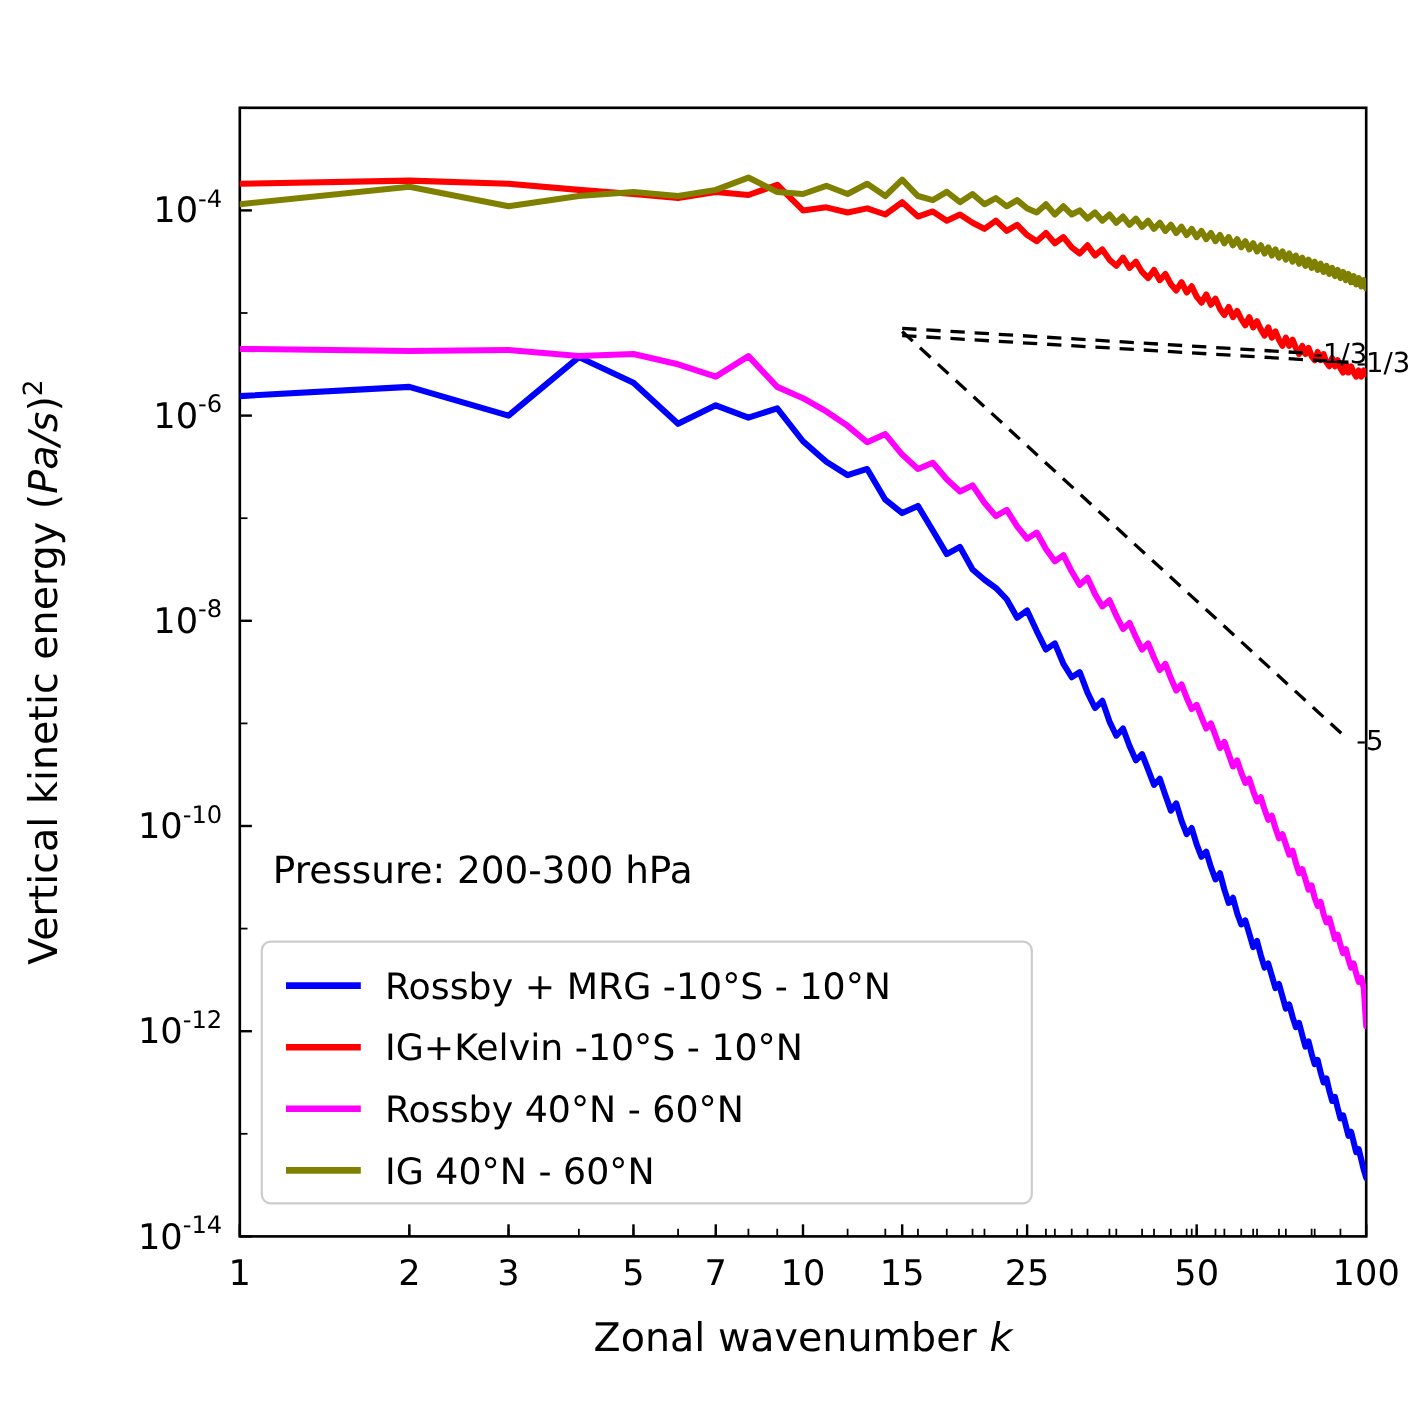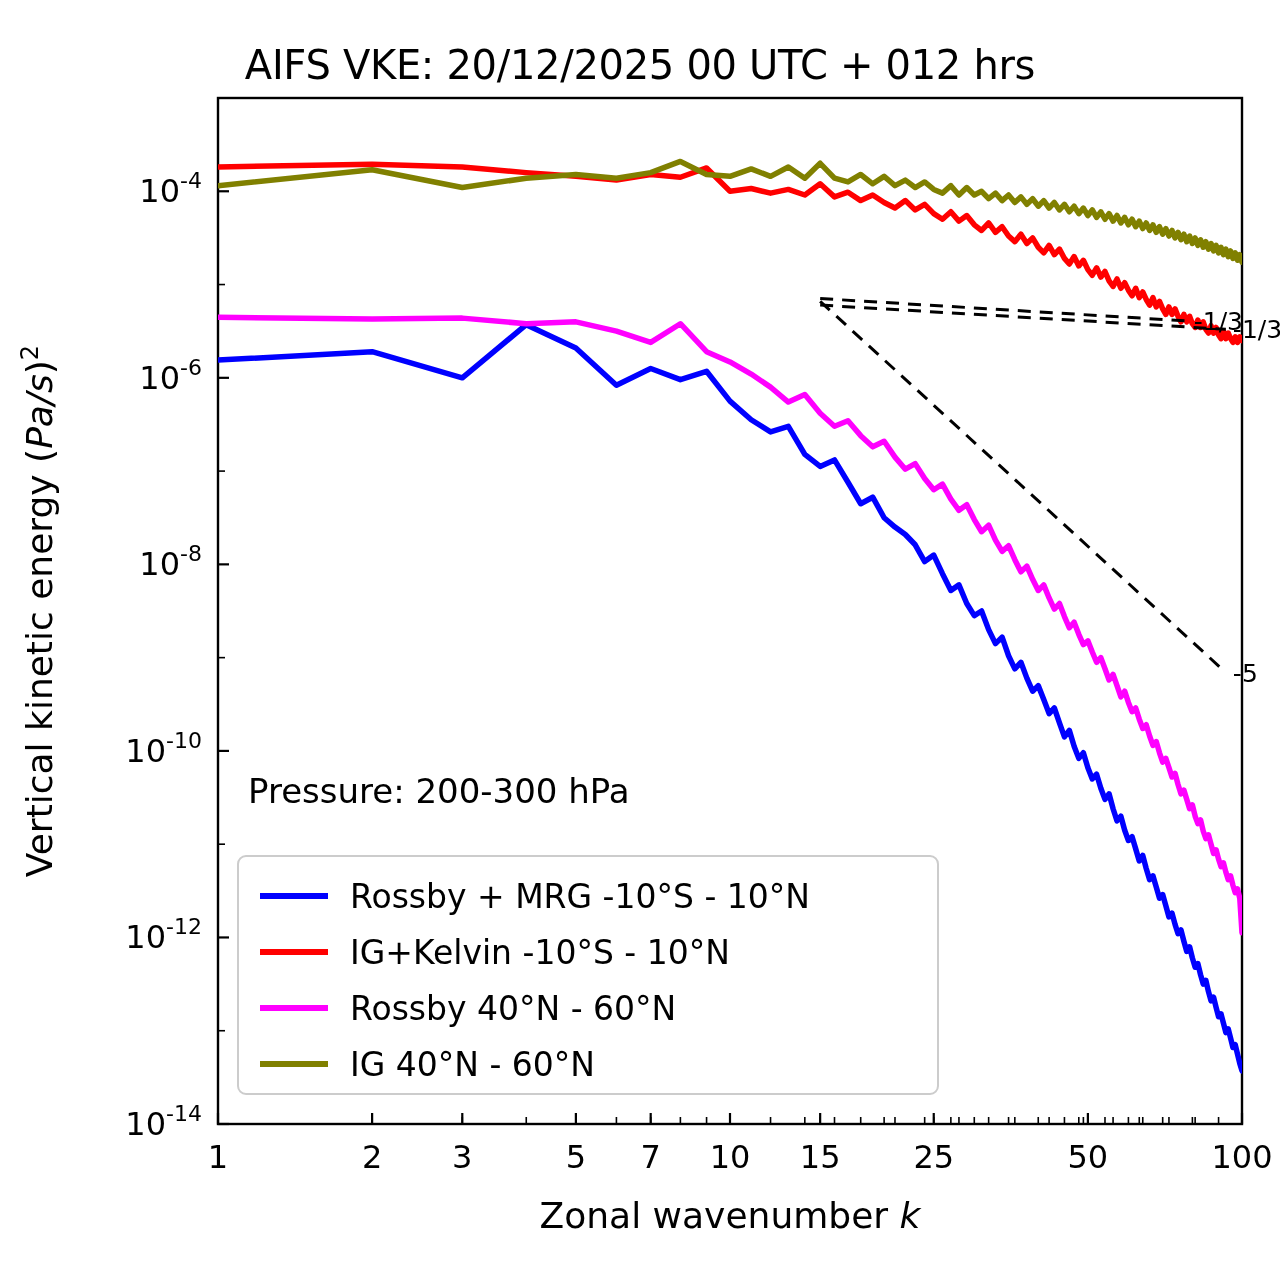--- a/index.html
+++ b/index.html
@@ -55,21 +55,20 @@
     font-size: 33px;
     fill: #000000;
     font-family: "DejaVu Sans", sans-serif;
   }
 </style>
 </head>
 <body>
 
 <div id="figure">
 
-  <div id="chart-title">AIFS VKE: 20/12/2025 00 UTC + 012 hrs</div>
 
   <svg id="plot-svg" width="1280" height="1288">
     <g id="axes-group">
         <rect x="218" y="98" width="1024" height="1026" fill="none" stroke="#000000" stroke-width="2.4"></rect>
         <line x1="218" y1="1124" x2="218" y2="1117" stroke="#000" stroke-width="1.6"></line>
         <line x1="372.1273577799584" y1="1124" x2="372.1273577799584" y2="1117" stroke="#000" stroke-width="1.6"></line>
         <line x1="462.28608241646714" y1="1124" x2="462.28608241646714" y2="1117" stroke="#000" stroke-width="1.6"></line>
         <line x1="526.2547155599168" y1="1124" x2="526.2547155599168" y2="1117" stroke="#000" stroke-width="1.6"></line>
         <line x1="575.8726422200416" y1="1124" x2="575.8726422200416" y2="1117" stroke="#000" stroke-width="1.6"></line>
         <line x1="616.4134401964255" y1="1124" x2="616.4134401964255" y2="1117" stroke="#000" stroke-width="1.6"></line>

